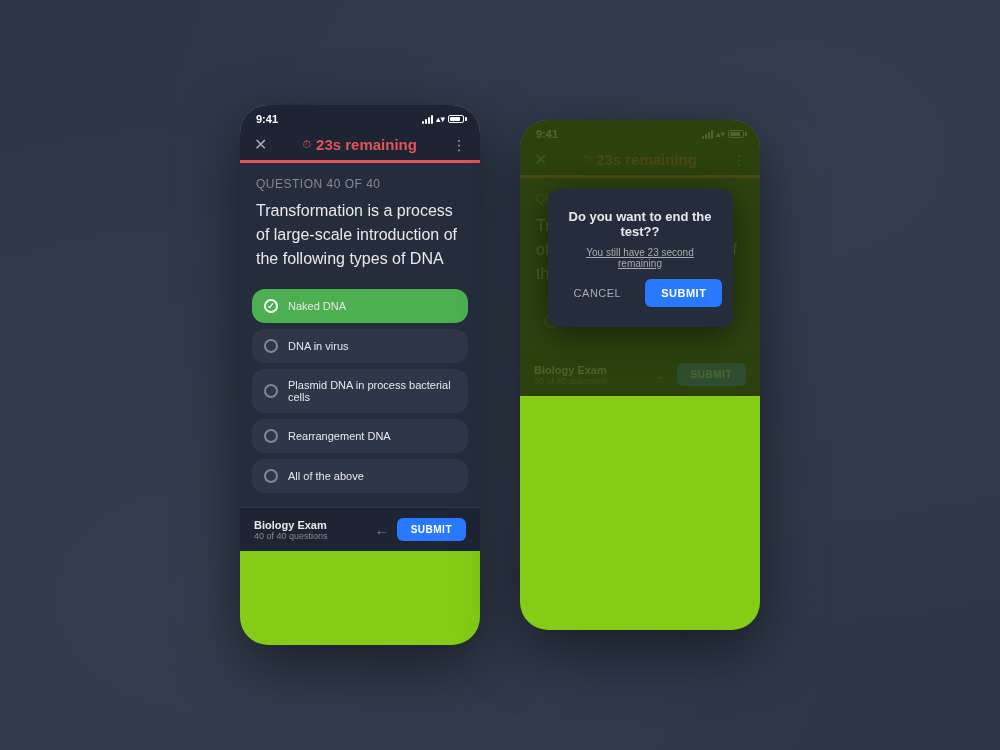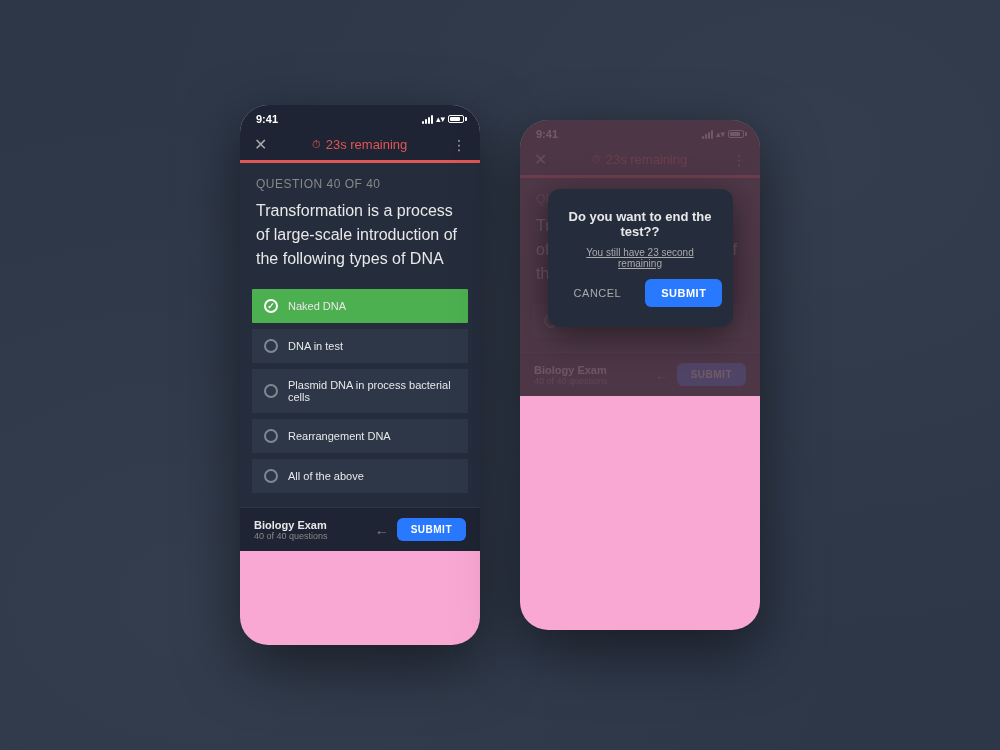--- a/index.html
+++ b/index.html
@@ -21,21 +21,21 @@
       top: 0; left: 0; right: 0; bottom: 0;
       background: radial-gradient(ellipse at 20% 80%, rgba(255,255,255,0.03) 0%, transparent 60%),
                   radial-gradient(ellipse at 80% 20%, rgba(255,255,255,0.03) 0%, transparent 60%);
       pointer-events: none;
     }
 
     
     .phone {
       width: 240px;
       border-radius: 28px;
-      background: #f9a8d4;
+      background: #84cc16;
       box-shadow: 0 20px 60px rgba(0,0,0,0.5);
       overflow: hidden;
       position: relative;
     }
     .phone.phone-left {
       height: 540px;
     }
     .phone.phone-right {
       height: 510px;
     }
@@ -120,22 +120,23 @@
     .timer-section {
       display: flex;
       align-items: center;
       gap: 5px;
     }
     .timer-icon {
       font-size: 11px;
       color: #e05555;
     }
     .timer-text {
-      font-size: 13px;
+      font-size: 15px;
       color: #e05555;
+      font-weight: bold;
     }
     .more-btn {
       color: #aaa;
       font-size: 14px;
       cursor: pointer;
     }
 
     
     .progress-bar {
       height: 3px;
@@ -169,21 +170,21 @@
     .options-area {
       padding: 8px 12px;
       background: #252d3d;
       flex: 1;
     }
     .option-item {
       display: flex;
       align-items: center;
       gap: 10px;
       padding: 10px 12px;
-      border-radius: 1px;
+      border-radius: 13px;
       margin-bottom: 6px;
       cursor: pointer;
     }
     .option-item.selected {
       background: #4caf50;
     }
     .option-item.unselected {
       background: #2d3748;
     }
     .option-radio {
@@ -369,21 +370,21 @@
     <div class="question-text">Transformation is a process of large-scale introduction of the following types of DNA</div>
   </div>
 
   <div class="options-area">
     <div class="option-item selected">
       <div class="option-radio checked"></div>
       <span class="option-text">Naked DNA</span>
     </div>
     <div class="option-item unselected">
       <div class="option-radio"></div>
-      <span class="option-text">DNA in test</span>
+      <span class="option-text">DNA in virus</span>
     </div>
     <div class="option-item unselected">
       <div class="option-radio"></div>
       <span class="option-text">Plasmid DNA in process bacterial cells</span>
     </div>
     <div class="option-item unselected">
       <div class="option-radio"></div>
       <span class="option-text">Rearrangement DNA</span>
     </div>
     <div class="option-item unselected">

